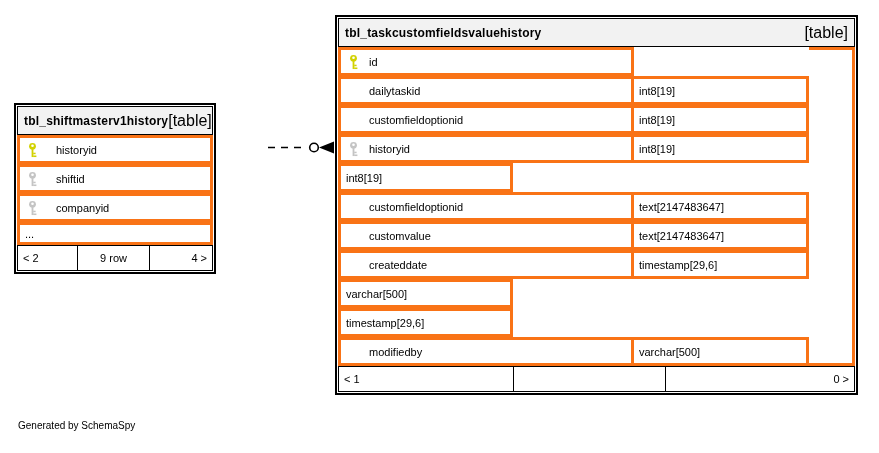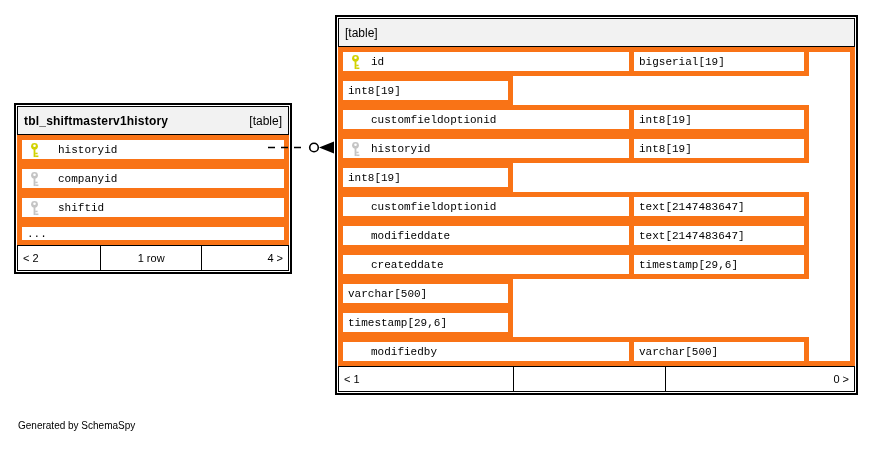--- a/index.html
+++ b/index.html
@@ -12,51 +12,50 @@
     color: #000;
     overflow: hidden;
   }
   .tbl {
     position: absolute;
     border: 2px solid #000;
     background: #fff;
     padding: 1px;
     box-sizing: border-box;
   }
-  #left-table  { left: 14px;  top: 103px; width: 278px; }
+  #left-table  { left: 14px;  top: 103px; width: 202px; }
   #right-table { left: 335px; top: 15px;  width: 523px; }
 
   .hdr {
     border: 1px solid #000;
     background: #f2f2f2;
     height: 29px;
     display: flex;
     align-items: center;
     justify-content: space-between;
     padding: 0 6px;
     box-sizing: border-box;
   }
   .hdr .title { font-weight: bold; font-size: 12px; letter-spacing: 0.2px; }
-  .hdr .tag   { font-size: 12px; font-weight: normal; }
+  .hdr .tag   { font-size: 16px; font-weight: normal; }
 
   .tbody { display: flex; }
   .rows  { flex: 0 0 auto; }
   .row   { display: flex; }
 
   .cell {
-    border: 5px solid #f97316;
+    border: 3px solid #f97316;
     box-sizing: border-box;
     height: 29px;
     display: flex;
     align-items: center;
     font-size: 11px;
     background: #fff;
     overflow: hidden;
     white-space: nowrap;
-    font-family: Liberation Mono, monospace;
   }
   .row + .row .cell, .hdr + .tbody .cell, .hdr + .row .cell { margin-top: 0; }
   .cell + .cell { border-left: none; }
 
   
   #right-table .cell.name { width: 296px; position: relative; padding-left: 28px; }
   #right-table .cell.type { width: 175px; padding-left: 5px; }
   #right-table .cell.extra{ flex: 1 1 auto; border-left: none; height: auto; }
 
   
@@ -129,75 +128,78 @@
       <div class="cell name">
         <svg class="key-icon" viewBox="0 0 9 15">
           <g style="fill: rgb(196, 196, 196);">
             <circle cx="4.5" cy="3.8" r="3.4"></circle>
             <rect x="3.6" y="6.6" width="1.8" height="8"></rect>
             <rect x="5.2" y="10.2" width="2.4" height="1.5"></rect>
             <rect x="5.2" y="13" width="3.2" height="1.6"></rect>
           </g>
           <circle cx="4.5" cy="3.3" r="1.3" fill="#ffffff"></circle>
         </svg>
-        <span>companyid</span>
+        <span>shiftid</span>
       </div>
     </div>
     <div class="row">
       <div class="cell name">
         <svg class="key-icon" viewBox="0 0 9 15">
           <g style="fill: rgb(196, 196, 196);">
             <circle cx="4.5" cy="3.8" r="3.4"></circle>
             <rect x="3.6" y="6.6" width="1.8" height="8"></rect>
             <rect x="5.2" y="10.2" width="2.4" height="1.5"></rect>
             <rect x="5.2" y="13" width="3.2" height="1.6"></rect>
           </g>
           <circle cx="4.5" cy="3.3" r="1.3" fill="#ffffff"></circle>
         </svg>
-        <span>shiftid</span>
+        <span>companyid</span>
       </div>
     </div>
     <div class="row">
       <div class="cell ellipsis">...</div>
     </div>
     <div class="pager">
       <div class="pcell p-left">&lt; 2</div>
-      <div class="pcell p-center">1 row</div>
+      <div class="pcell p-center">9 row</div>
       <div class="pcell p-right">4 &gt;</div>
     </div>
   </div>
 
   <svg id="connector" width="76" height="17">
     <line x1="8" y1="8.5" x2="47" y2="8.5" stroke="#000" stroke-width="1.6" stroke-dasharray="7,6"></line>
     <circle cx="54" cy="8.5" r="4.3" fill="#fff" stroke="#000" stroke-width="1.6"></circle>
     <polygon points="59,8.5 74,2.5 74,14.5" fill="#000"></polygon>
   </svg>
 
   <div class="tbl" id="right-table">
     <div class="hdr" style="background-color: rgb(242, 242, 242);">
+      <span class="title">tbl_taskcustomfieldsvaluehistory</span>
       <span class="tag">[table]</span>
     </div>
     <div class="tbody">
       <div class="rows">
         <div class="row">
           <div class="cell name">
             <svg class="key-icon" viewBox="0 0 9 15">
               <g style="fill: rgb(210, 210, 0);">
                 <circle cx="4.5" cy="3.8" r="3.4"></circle>
                 <rect x="3.6" y="6.6" width="1.8" height="8"></rect>
                 <rect x="5.2" y="10.2" width="2.4" height="1.5"></rect>
                 <rect x="5.2" y="13" width="3.2" height="1.6"></rect>
               </g>
               <circle cx="4.5" cy="3.3" r="1.3" fill="#ffffff"></circle>
             </svg>
             <span>id</span>
           </div>
-          <div class="cell type">bigserial[19]</div>
-        </div>
-        <div class="row">
+        </div>
+        <div class="row">
+          <div class="cell name">
+              <span>dailytaskid</span>
+            </div>
           <div class="cell type">int8[19]</div>
         </div>
         <div class="row">
           <div class="cell name">
               <span>customfieldoptionid</span>
             </div>
           <div class="cell type">int8[19]</div>
         </div>
         <div class="row">
           <div class="cell name">
@@ -218,21 +220,21 @@
           <div class="cell type">int8[19]</div>
         </div>
         <div class="row">
           <div class="cell name">
               <span>customfieldoptionid</span>
             </div>
           <div class="cell type">text[2147483647]</div>
         </div>
         <div class="row">
           <div class="cell name">
-              <span>modifieddate</span>
+              <span>customvalue</span>
             </div>
           <div class="cell type">text[2147483647]</div>
         </div>
         <div class="row">
           <div class="cell name">
               <span>createddate</span>
             </div>
           <div class="cell type">timestamp[29,6]</div>
         </div>
         <div class="row">

